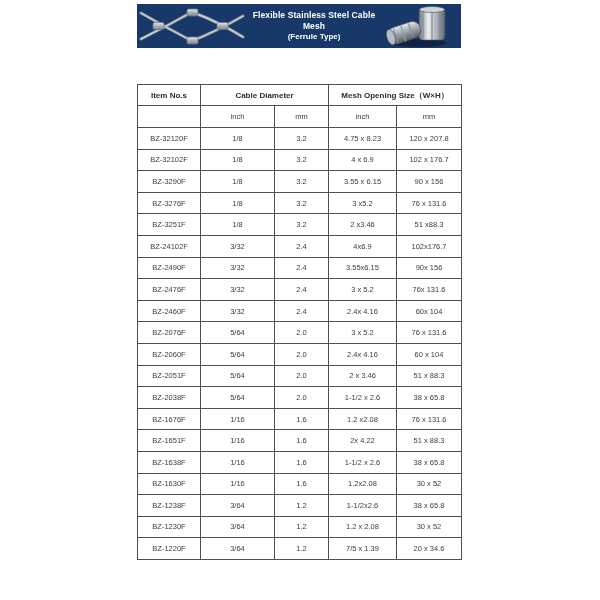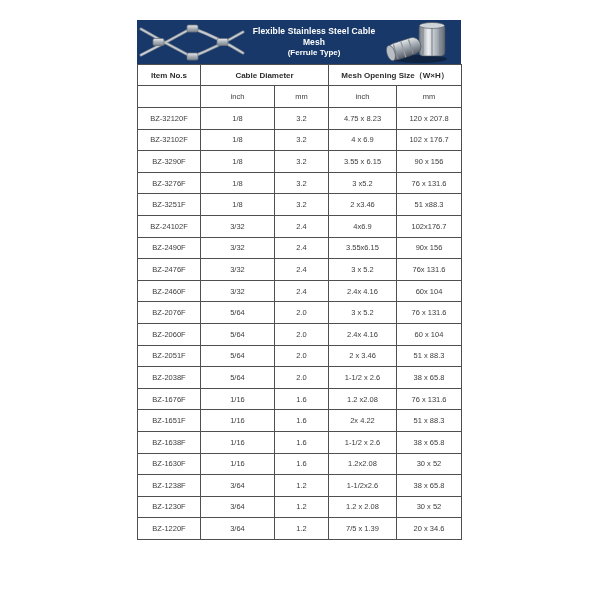--- a/index.html
+++ b/index.html
@@ -6,32 +6,32 @@
     --banner-bg:#173868;
     --banner-text:#ffffff;
     --border:#4f4f4f;
     --text:#3c3c3c;
     --header-text:#2d2d2d;
   }
   *{margin:0;padding:0;box-sizing:border-box;}
   html,body{width:600px;height:600px;background:#ffffff;overflow:hidden;
     font-family:"Liberation Sans", sans-serif;}
   .page{position:relative;width:600px;height:600px;background:#ffffff;}
-  .sheet{position:absolute;left:137px;top:20px;width:324px;}
+  .sheet{position:absolute;left:137px;top:4px;width:324px;}
 
   
   .banner{height:44px;background:var(--banner-bg);display:flex;align-items:center;overflow:hidden;}
   .banner .mesh-art{width:110px;height:44px;flex:0 0 auto;}
   .banner .ferrule-art{width:80px;height:44px;flex:0 0 auto;}
   .banner-text{flex:1;text-align:center;color:var(--banner-text);line-height:1.3;padding-top:1px;}
   .banner-text .l1{font-size:8.5px;font-weight:bold;letter-spacing:.1px;}
   .banner-text .l2{font-size:8px;font-weight:bold;}
 
   
-  table{width:324px;border-collapse:collapse;table-layout:fixed;}
+  table{width:324px;border-collapse:collapse;table-layout:fixed;margin-top:36px;}
   col.c1{width:63px;} col.c2{width:74px;} col.c3{width:54px;} col.c4{width:68px;} col.c5{width:65px;}
   th,td{border:1px solid var(--border);text-align:center;vertical-align:middle;
         overflow:hidden;white-space:nowrap;}
   thead tr.h1 th{height:21px;font-size:8px;font-weight:bold;color:var(--header-text);}
   thead tr.h2 th{height:22px;font-size:7.5px;font-weight:normal;color:var(--text);}
   tbody td{height:21.6px;font-size:7.5px;color:var(--text);}
   tbody td:first-child{font-size:7.5px;}
 </style>
 </head>
 <body>

